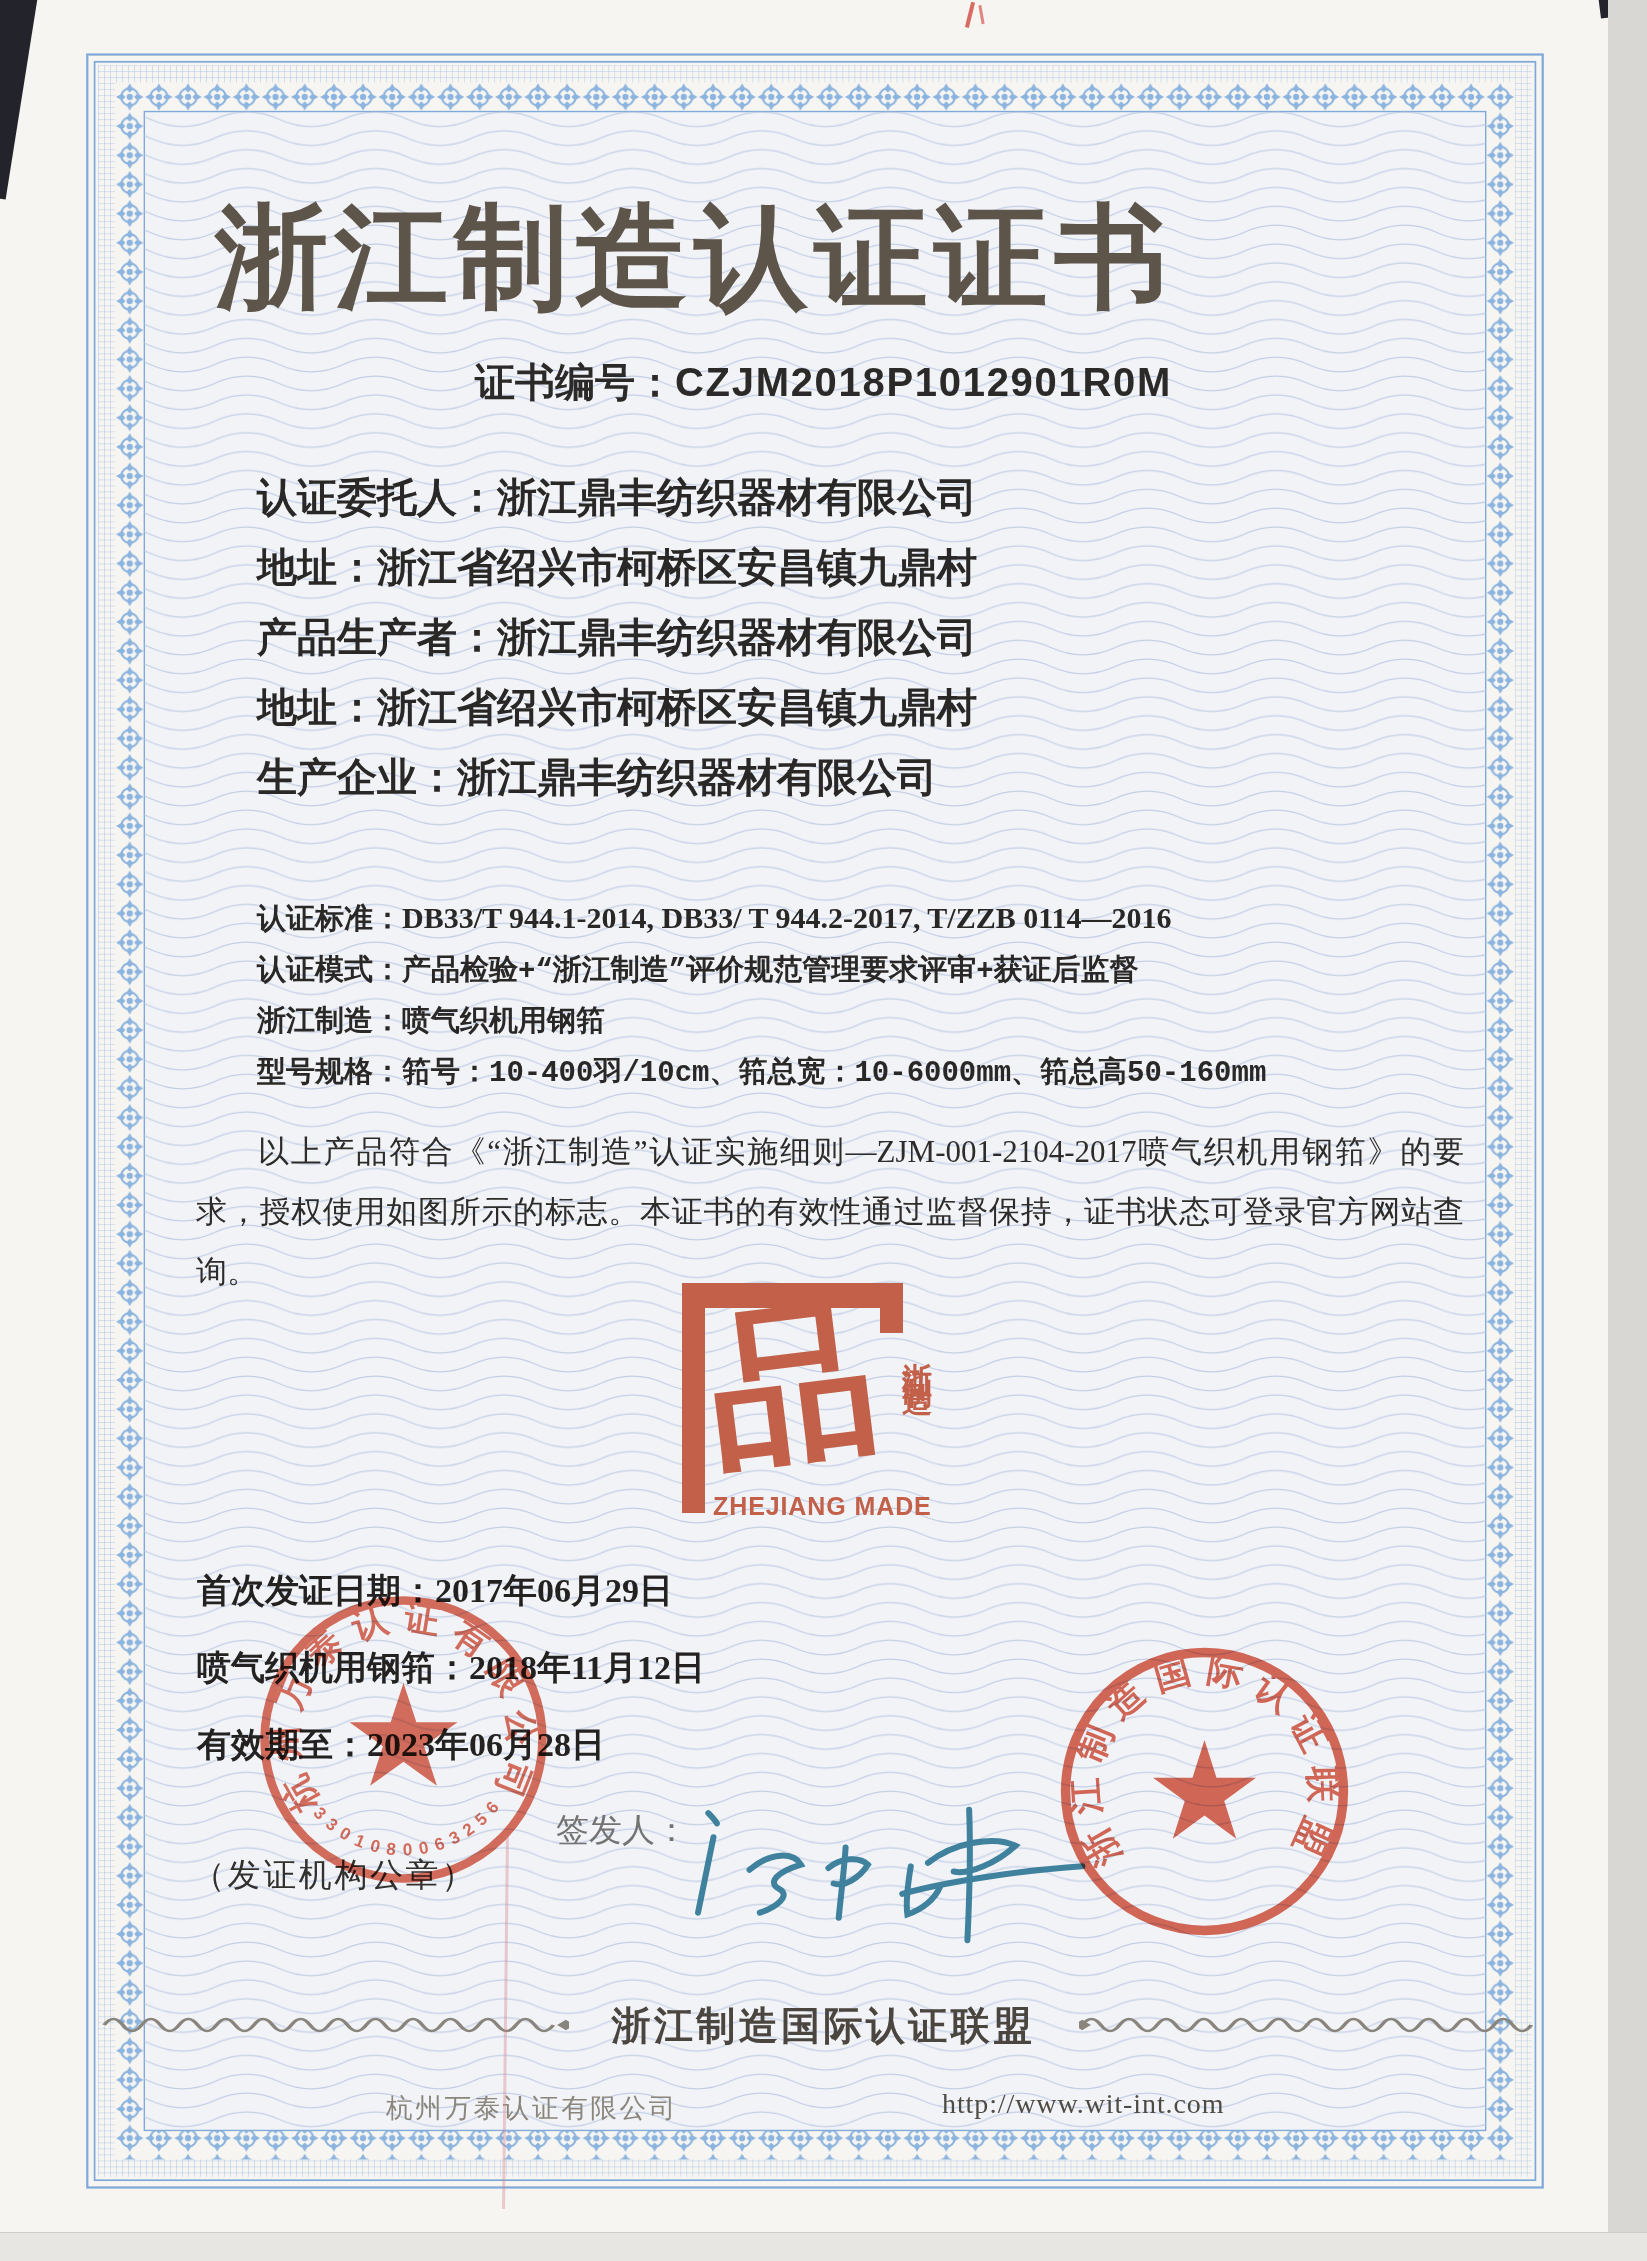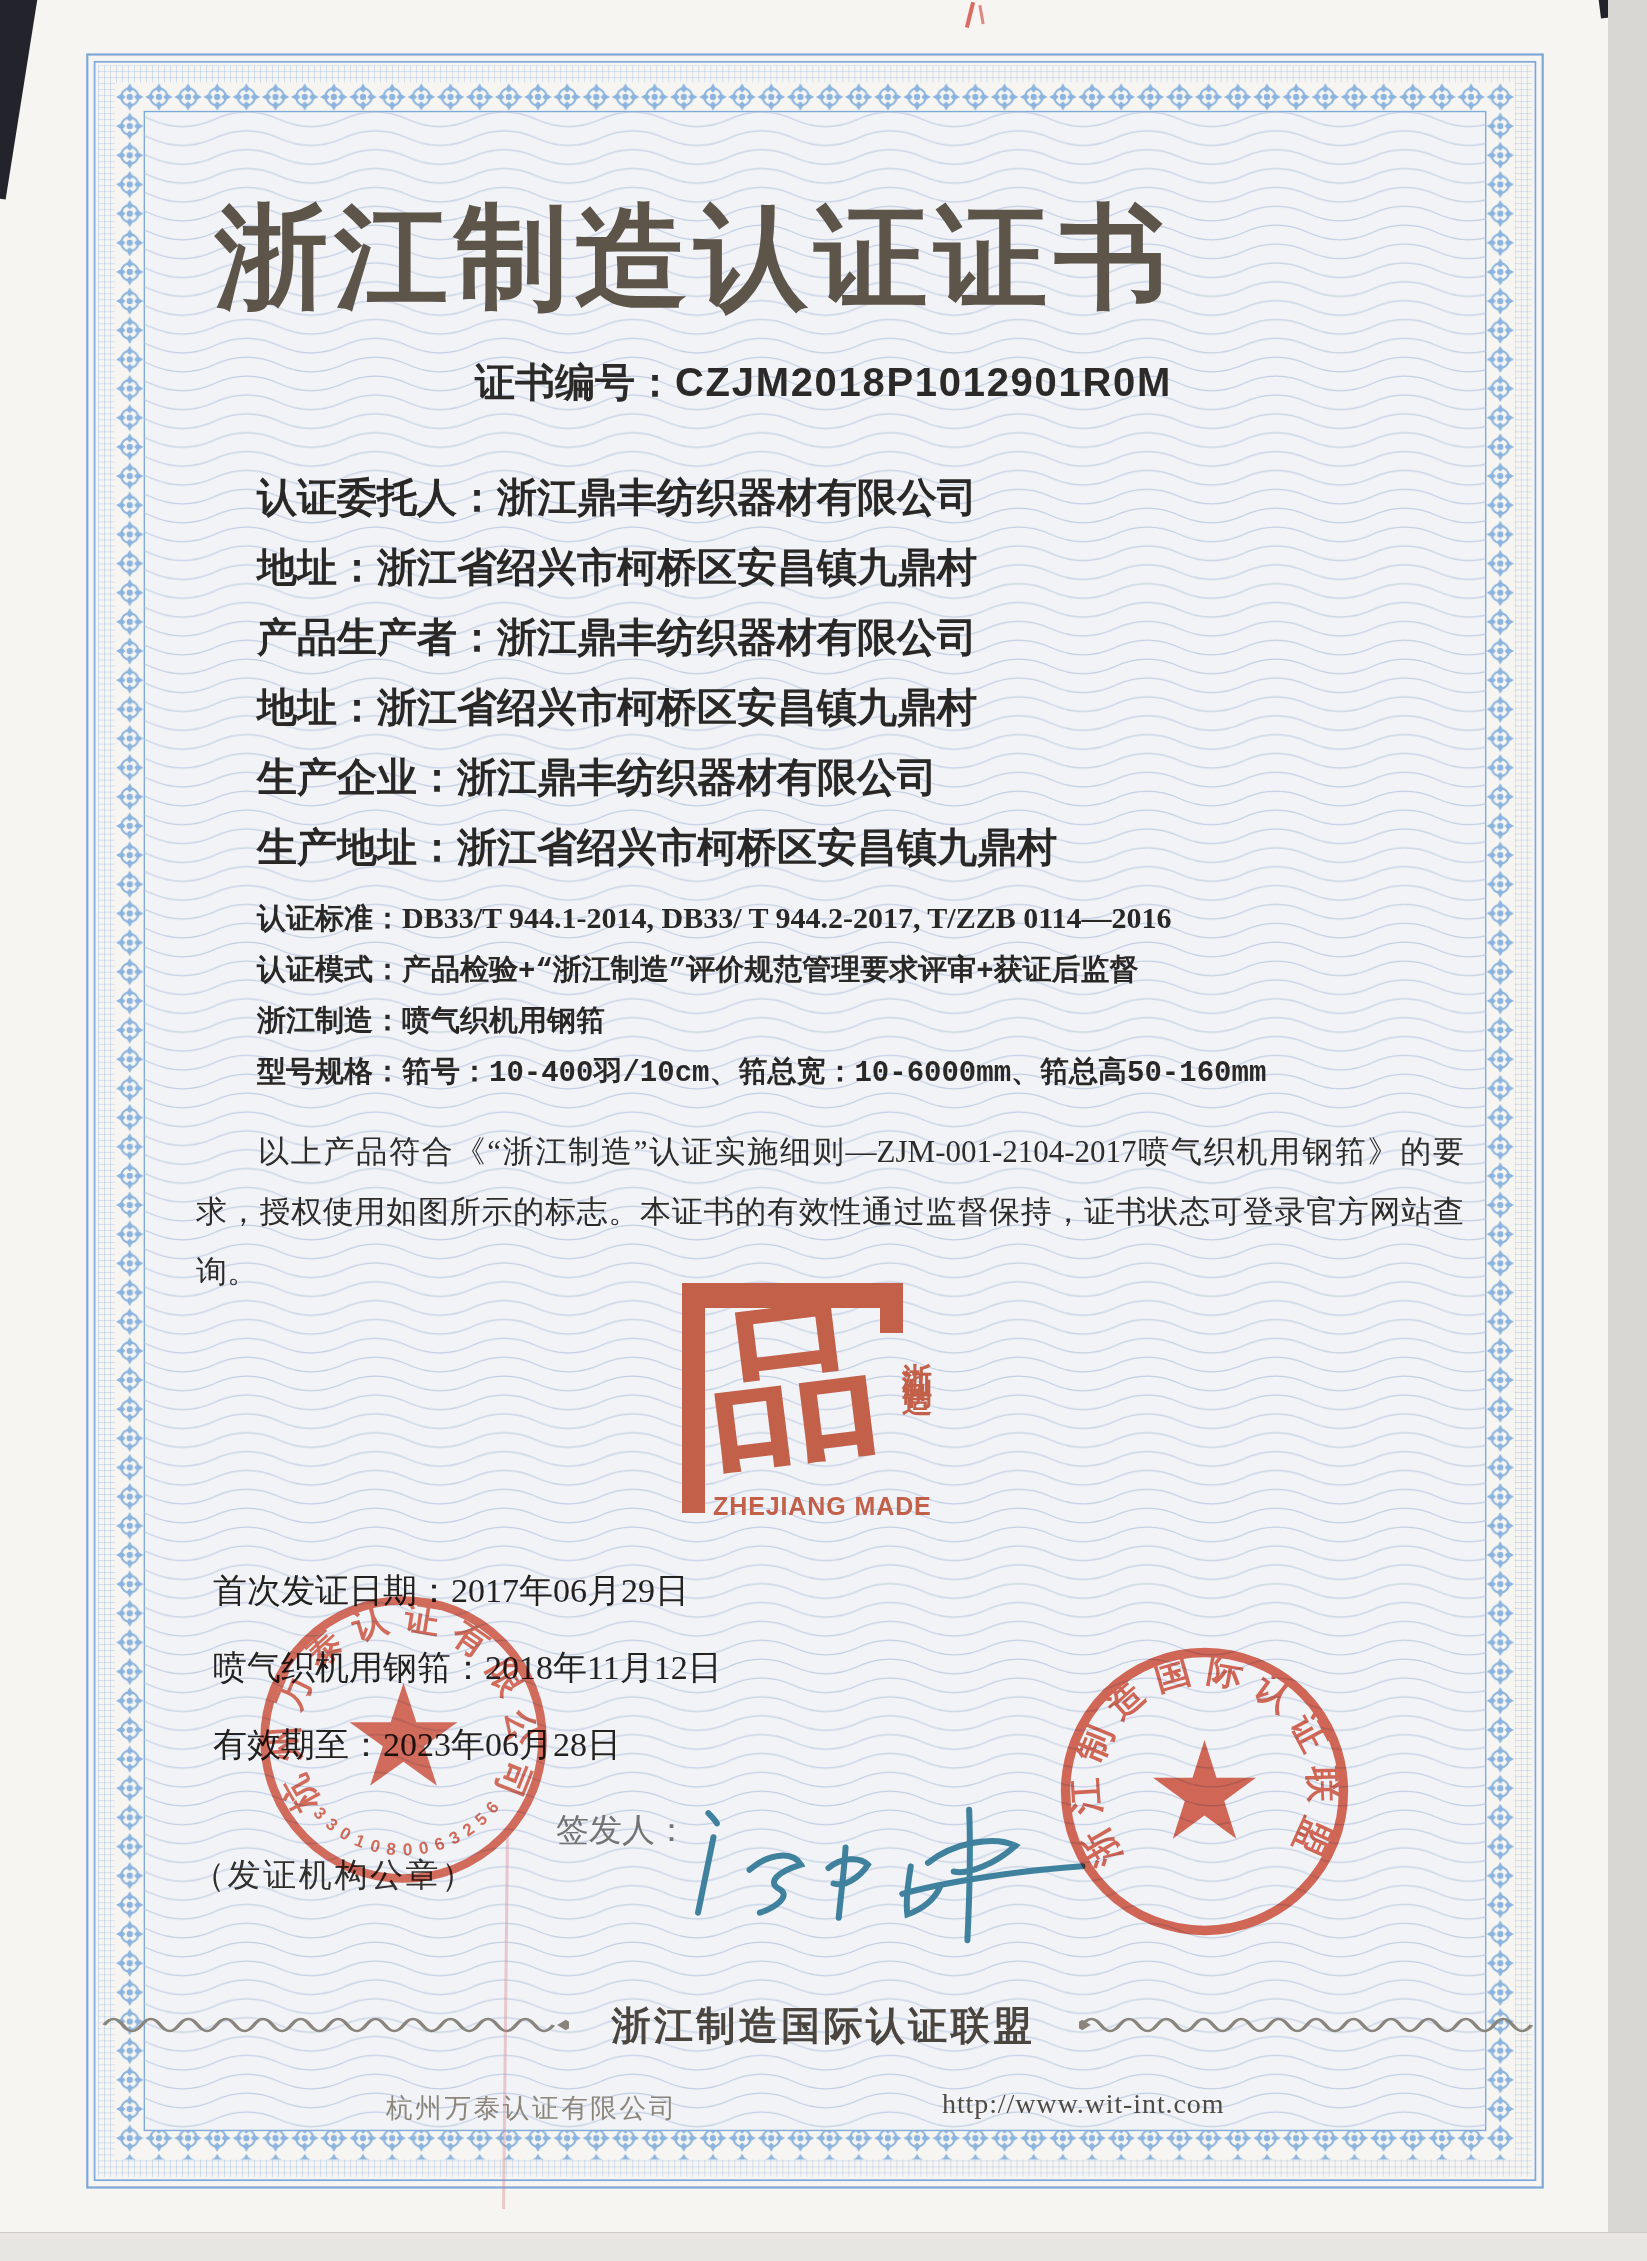--- a/index.html
+++ b/index.html
@@ -41,21 +41,21 @@
   .logo .bar{position:absolute;background:#c2604a;}
   .logo-glyph{position:absolute;left:3.4px;top:-10.3px;width:214px;text-align:center;font-size:168px;
               font-weight:700;color:#c2604a;transform:rotate(-7deg);font-family:"Liberation Serif",serif;}
   .logo-side{position:absolute;left:214px;top:55px;writing-mode:vertical-rl;font-size:30px;font-weight:700;
              letter-spacing:7.7px;color:#c2604a;font-family:"Liberation Sans",sans-serif;}
   .logo-caption{position:absolute;left:31px;top:209px;width:214px;font-size:25px;font-weight:700;
                 letter-spacing:0.9px;color:#c2604a;font-family:"Liberation Sans",sans-serif;white-space:nowrap;}
 
   
   .dates-block{left:197px;top:1568px;width:772px;}
-  .date-row{position:relative;height:77px;font-size:34px;font-weight:400;color:#242220;margin-left:16px;}
+  .date-row{position:relative;height:77px;font-size:34px;font-weight:700;color:#242220;}
   .seal-note{left:192px;top:1853px;font-size:33px;letter-spacing:2.6px;color:#33312e;}
   .issuer-label{left:556px;top:1808px;font-size:33px;color:#737373;}
 
   
   .footer-title-row{left:0;top:1999px;width:1647px;height:51px;}
   .footer-title{position:absolute;left:0;top:0;width:1647px;text-align:center;font-size:39px;font-weight:700;
                 letter-spacing:3.4px;color:#4a453e;font-family:"Liberation Sans",sans-serif;}
   .footer-bottom-company{left:386px;top:2090px;font-size:26.6px;color:#8b867c;letter-spacing:2.6px;}
   .footer-bottom-url{left:942px;top:2088px;font-size:28px;color:#4e4a44;letter-spacing:0.9px;}
 </style>
@@ -89,21 +89,20 @@
 <div class="abs certno-row">
   <span class="certno-label">证书编号：</span><span class="certno-value">CZJM2018P1012901R0M</span>
 </div>
 
 <div class="abs info-block">
   <div class="info-row"><span>认证委托人：</span><span>浙江鼎丰纺织器材有限公司</span></div>
   <div class="info-row"><span>地址：</span><span>浙江省绍兴市柯桥区安昌镇九鼎村</span></div>
   <div class="info-row"><span>产品生产者：</span><span>浙江鼎丰纺织器材有限公司</span></div>
   <div class="info-row"><span>地址：</span><span>浙江省绍兴市柯桥区安昌镇九鼎村</span></div>
   <div class="info-row"><span>生产企业：</span><span>浙江鼎丰纺织器材有限公司</span></div>
-  <div class="info-row"><span>生产地址：</span><span>浙江省绍兴市柯桥区安昌镇九鼎村</span></div>
 </div>
 
 <div class="abs spec-block">
   <div class="spec-row"><span>认证标准：</span><span class="val">DB33/T 944.1-2014, DB33/ T 944.2-2017, T/ZZB 0114—2016</span></div>
   <div class="spec-row"><span>认证模式：</span><span class="val-cjk">产品检验+“浙江制造”评价规范管理要求评审+获证后监督</span></div>
   <div class="spec-row"><span>浙江制造：</span><span class="val-cjk">喷气织机用钢筘</span></div>
   <div class="spec-row"><span>型号规格：</span><span class="val-cjk">筘号：10-400羽/10cm、筘总宽：10-6000mm、筘总高50-160mm</span></div>
 </div>
 
 <div class="abs statement">以上产品符合《“浙江制造”认证实施细则—ZJM-001-2104-2017喷气织机用钢筘》的要求，授权使用如图所示的标志。本证书的有效性通过监督保持，证书状态可登录官方网站查询。</div>

